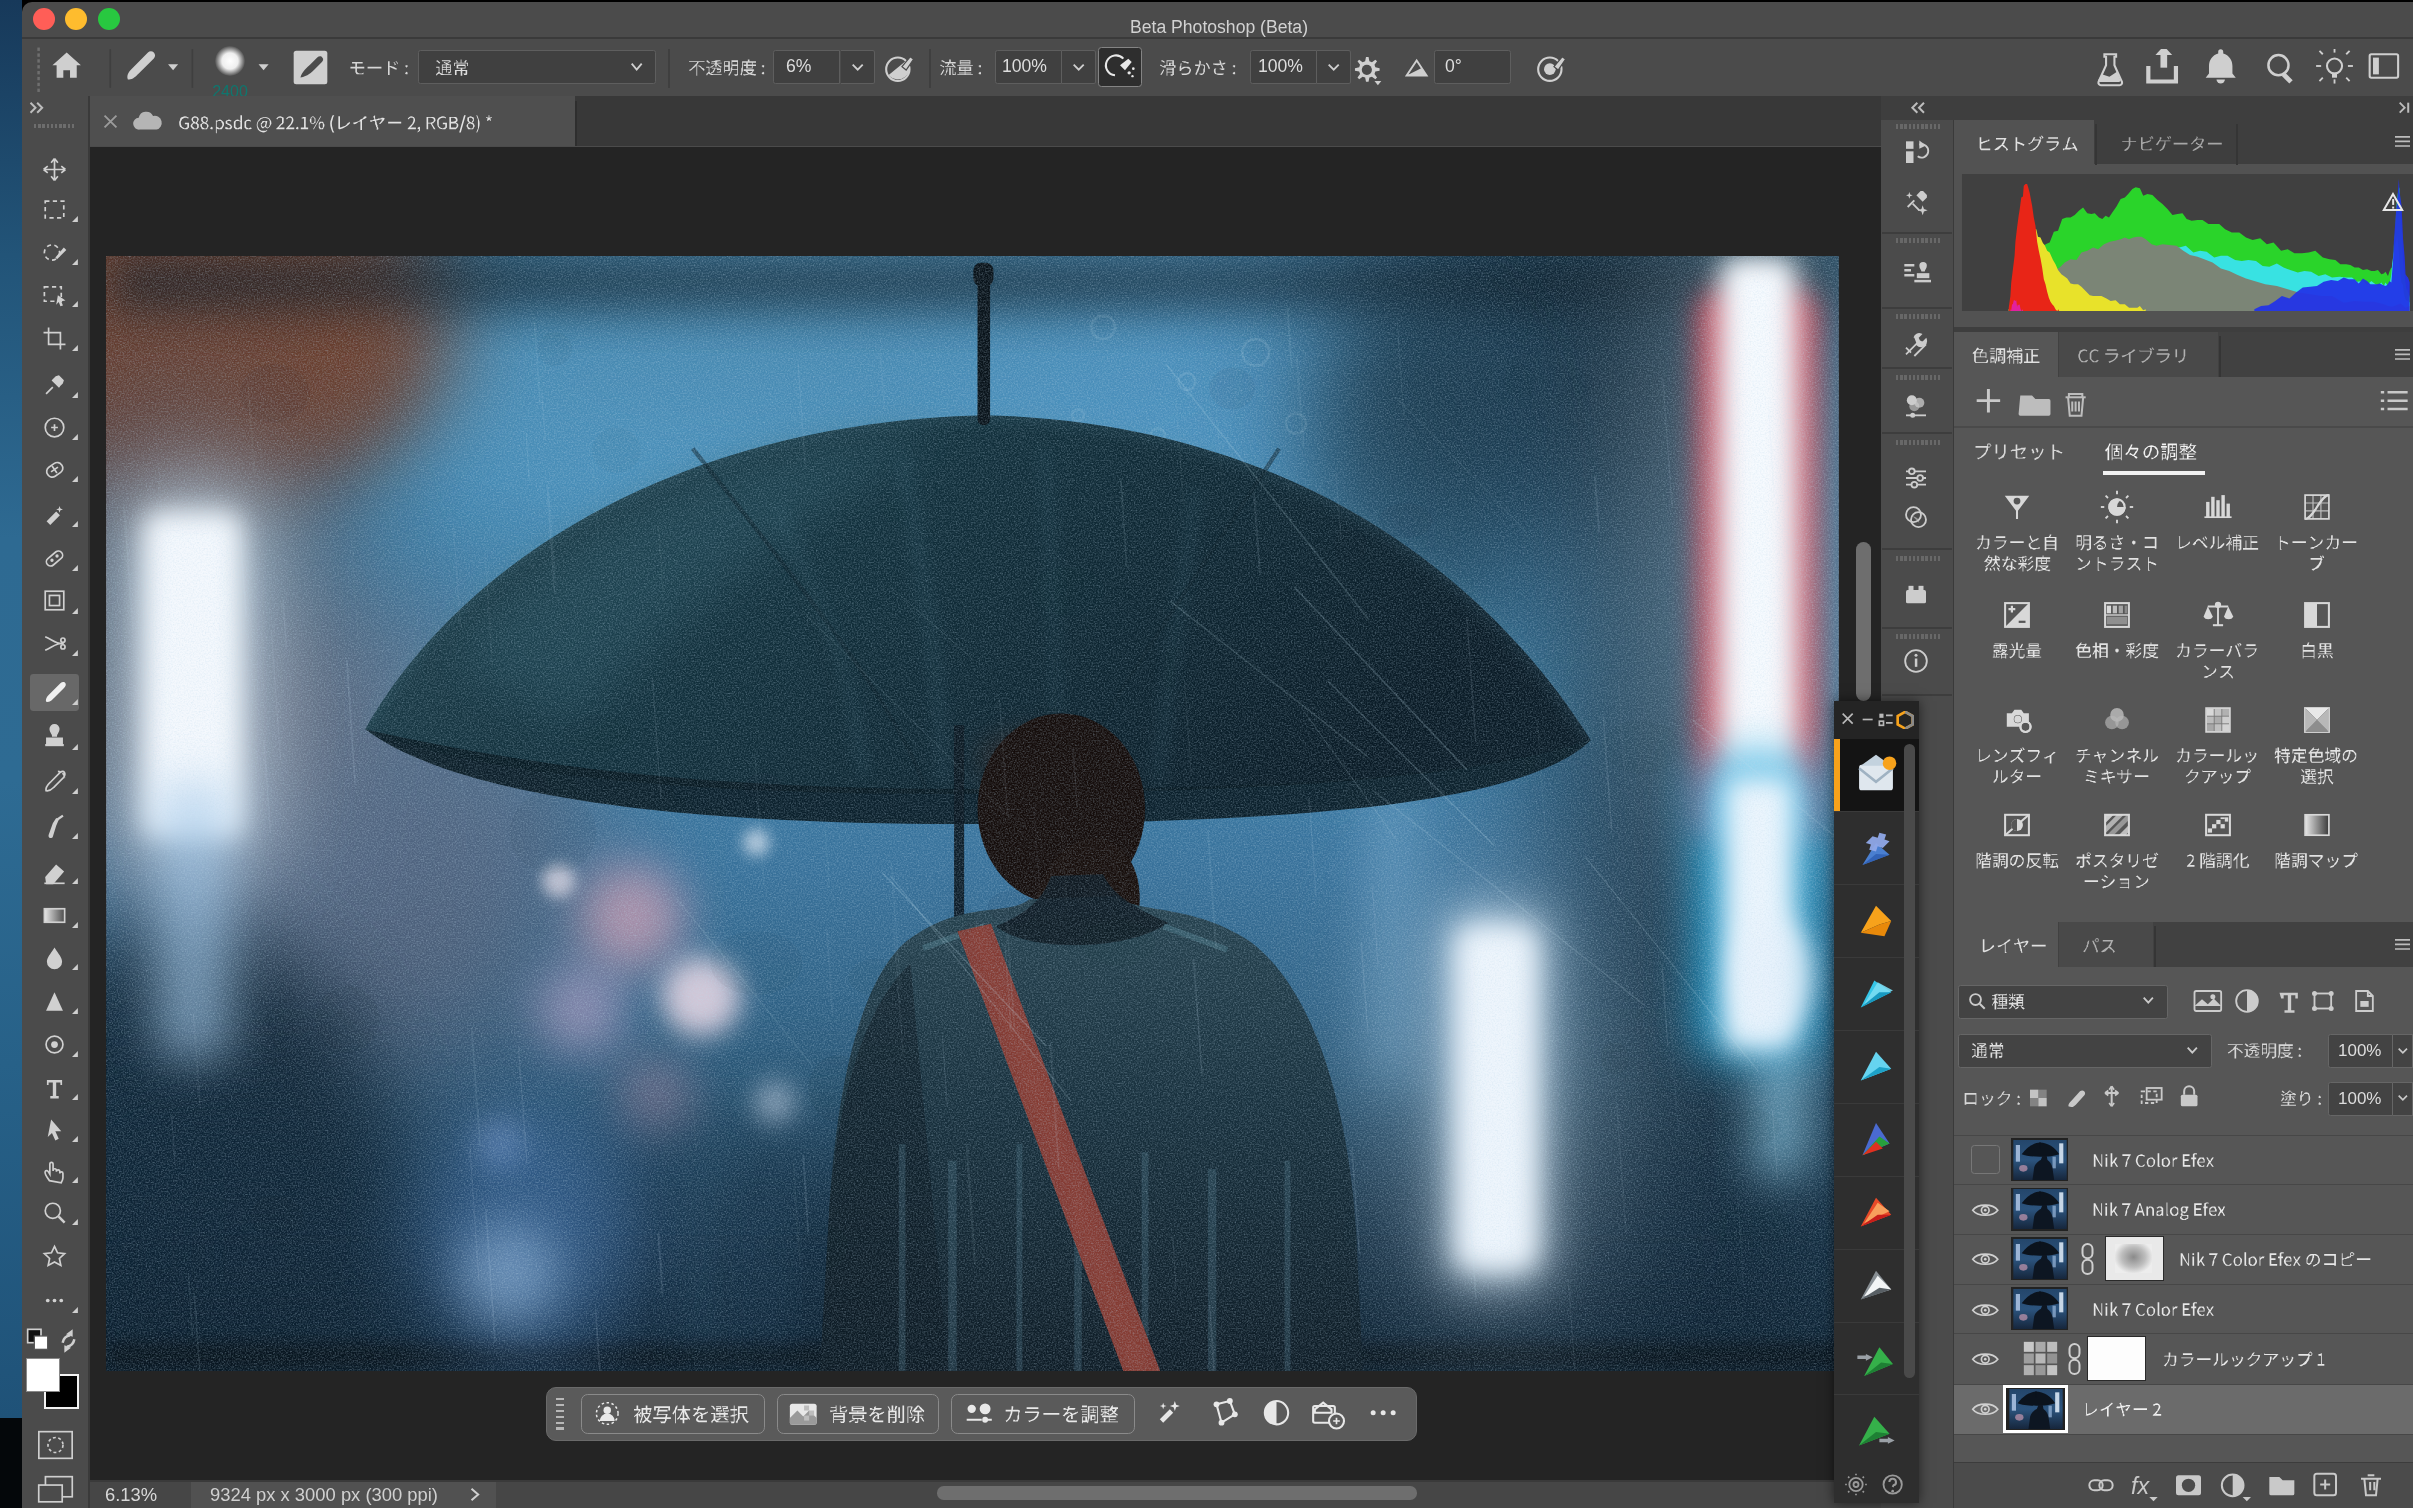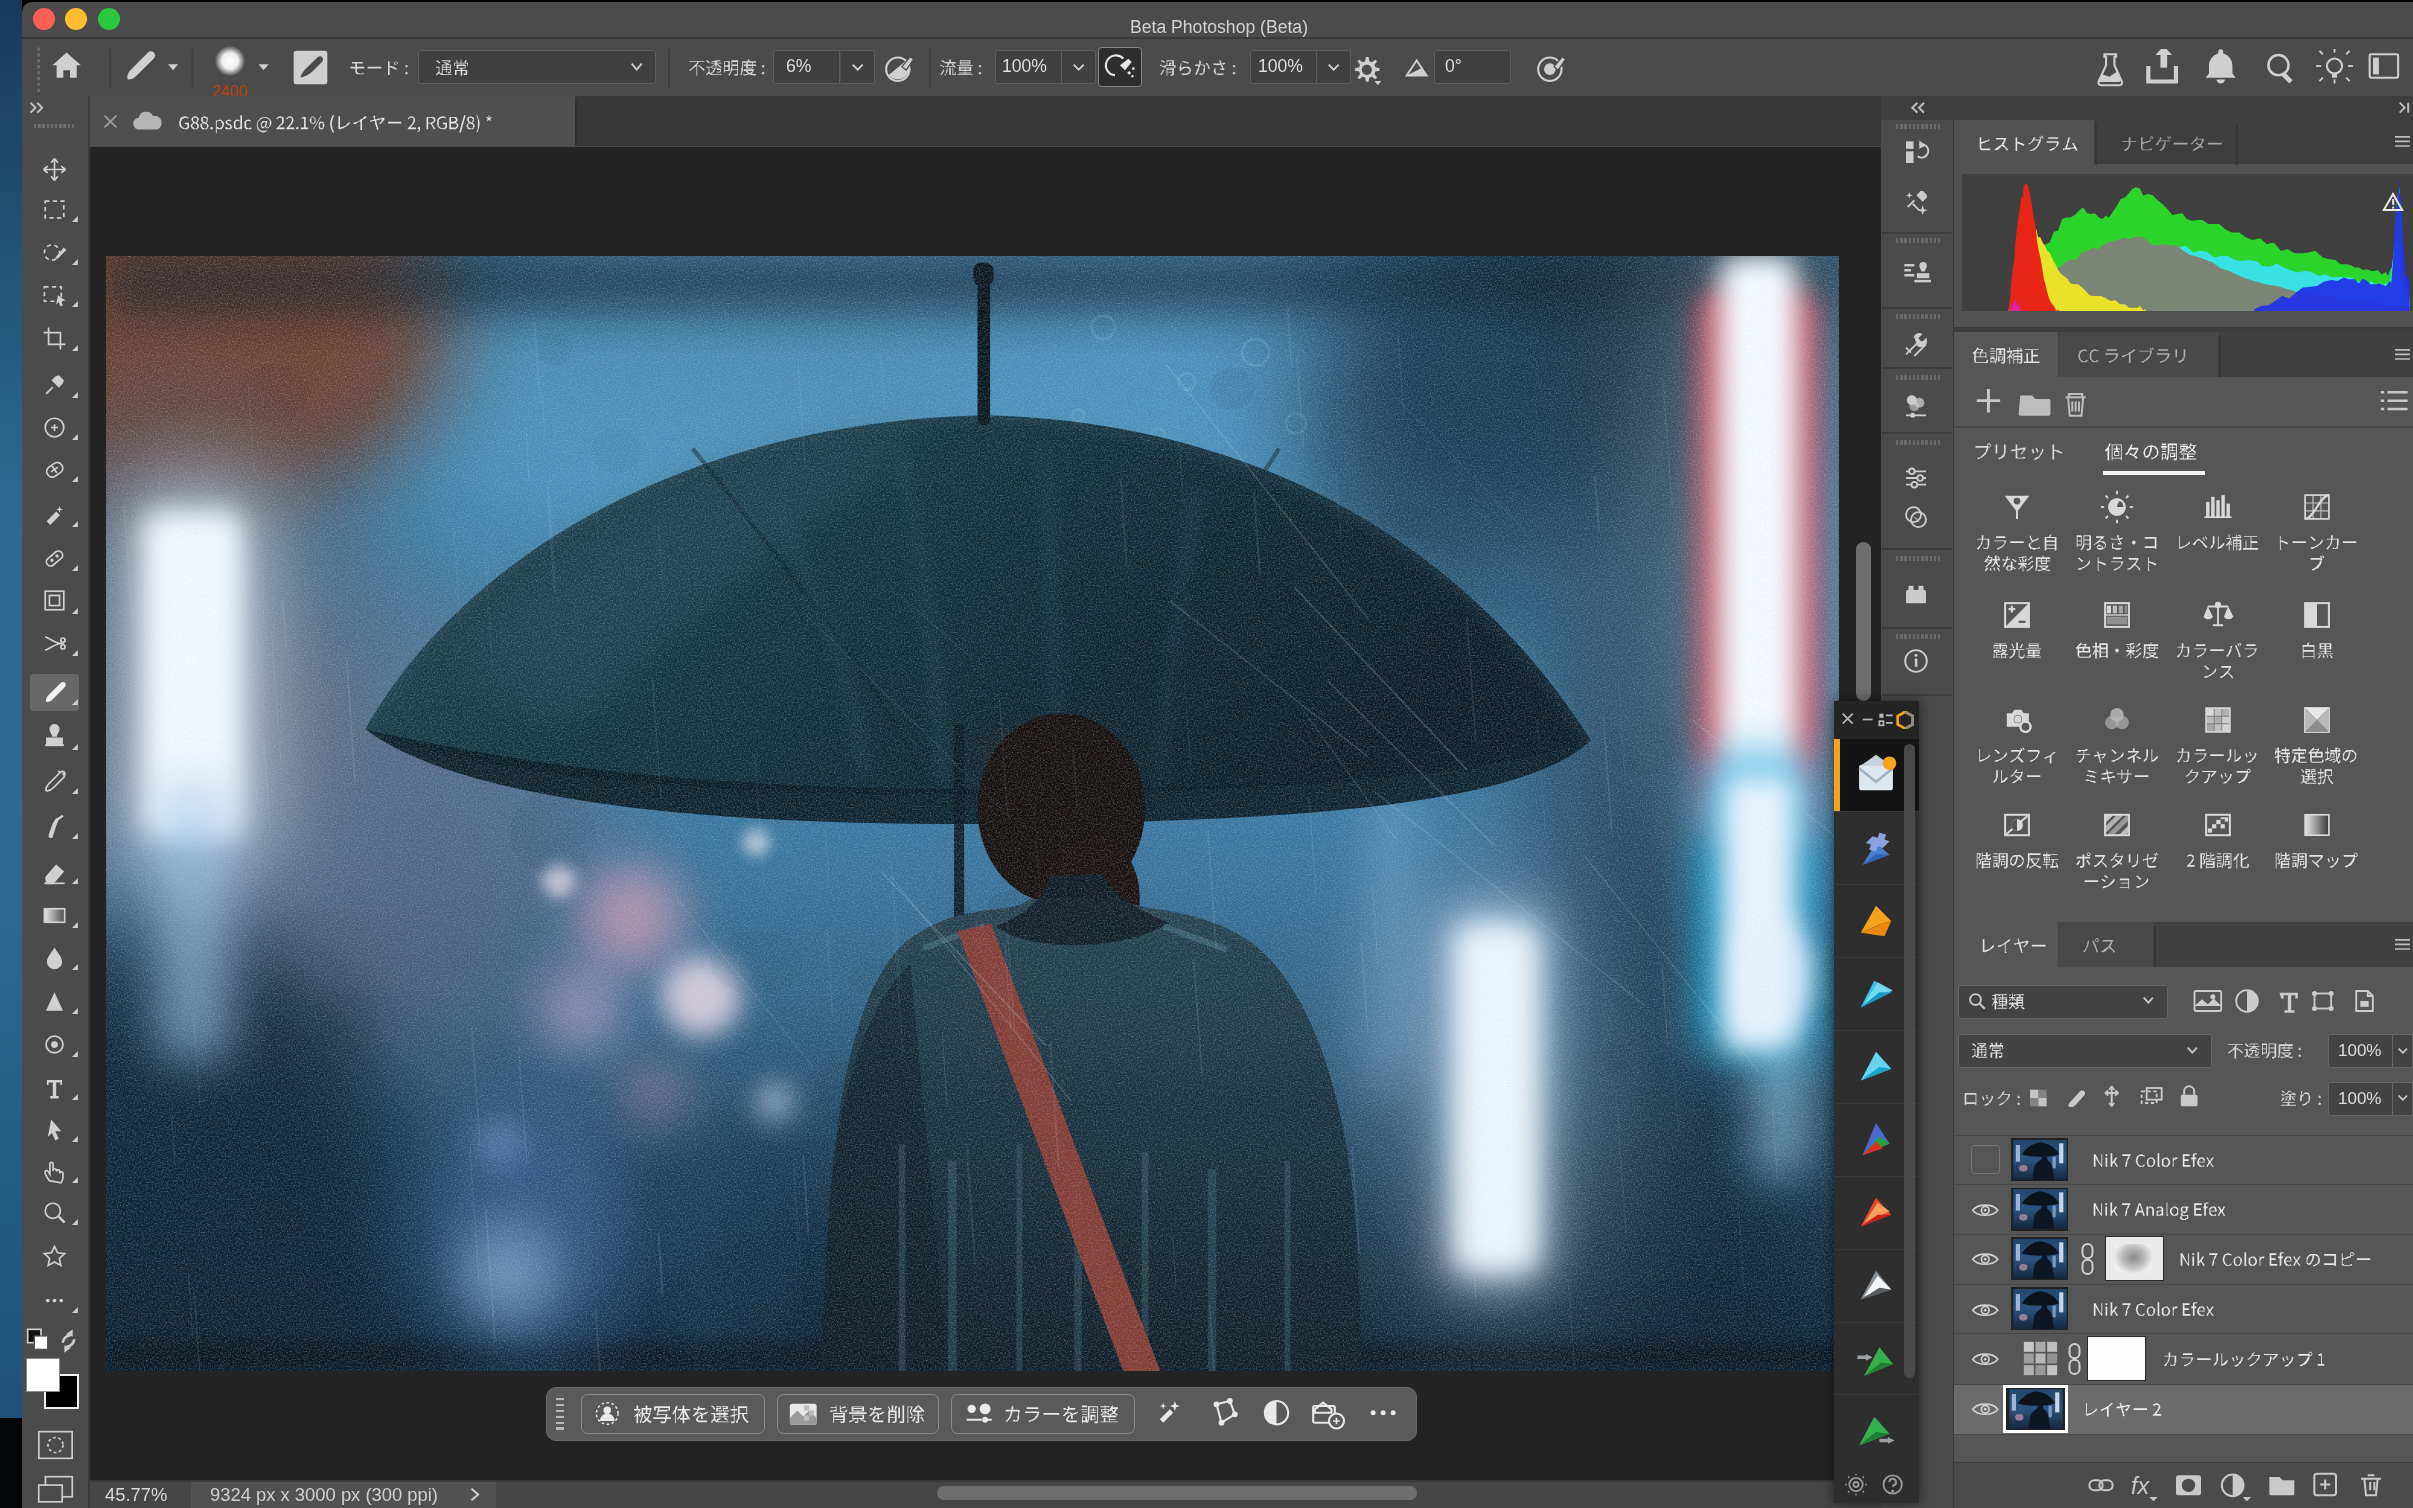--- a/index.html
+++ b/index.html
@@ -27,21 +27,21 @@
       <rect x="44" y="105" width="3" height="4"></rect>
     </g>
     <path d="M79 62 L96 77 L91 77 L91 92 L83 92 L83 83 L75 83 L75 92 L67 92 L67 77 L62 77 Z" fill="#cfcfcf"></path>
     <rect x="130" y="58" width="2" height="46" fill="#3f3f3f"></rect>
     <path d="M152 94 C150 88 154 84 158 80 L176 62 C178 60 181 60 183 62 C185 64 185 67 183 69 L165 87 C161 91 157 95 152 94 Z" fill="#cfcfcf"></path>
     <path d="M200 76 l12 0 l-6 7 z" fill="#cfcfcf"></path>
     <rect x="228" y="58" width="2" height="46" fill="#3f3f3f"></rect>
     <path d="M308 76 l12 0 l-6 7 z" fill="#cfcfcf"></path>
   </svg>
 <div class="ab" style="left:215px;top:46px;width:30px;height:30px;border-radius:50%;background:radial-gradient(circle,#ffffff 0%,#efefef 38%,rgba(130,130,130,0) 72%)"></div>
-<div class="ab lt" style="left:230px;top:84px;font-size:16px;color:#c2410c;font-weight:400;transform:translateX(-50%);transform-origin:left center;">2400</div>
+<div class="ab lt" style="left:230px;top:84px;font-size:16px;color:#0f766e;font-weight:400;transform:translateX(-50%);transform-origin:left center;">2400</div>
 <svg class="ab" style="left:292px;top:49px" width="37" height="37" viewBox="0 0 44 44">
     <rect x="2" y="2" width="40" height="40" rx="3" fill="#cfcfcf"></rect>
     <path d="M10 34 C12 26 18 22 22 18 L30 10 C32 8 35 8 36 10 C38 12 37 14 35 16 L27 24 C23 28 19 32 10 34 Z" fill="#4b4b4b"></path>
   </svg>
 <svg class="ab" style="left:348px;top:56px" width="62" height="24" viewBox="0 -22.3 74 29.4">
     <path d="M4 -15Q4 -15 5 -15Q5 -15 6 -15Q6 -15 7 -15Q8 -15 9 -15Q10 -15 11 -15Q12 -15 13 -15Q14 -15 15 -15Q15 -15 16 -15Q16 -15 17 -15Q17 -15 17 -15V-13Q17 -13 17 -13Q16 -13 16 -13Q15 -13 14 -13Q14 -13 13 -13Q12 -13 11 -13Q9 -13 8 -13Q7 -13 7 -13Q6 -13 6 -13Q5 -13 5 -13Q4 -13 4 -13ZM10 -8Q10 -8 10 -7Q10 -6 10 -5Q10 -5 10 -4Q10 -3 10 -3Q10 -2 11 -2Q11 -1 13 -1Q14 -1 16 -1Q17 -1 18 -2L18 0Q17 0 17 0Q16 0 15 0Q14 0 13 0Q11 0 10 -0Q9 -0 9 -1Q8 -2 8 -3Q8 -3 8 -4Q8 -5 8 -5Q8 -6 8 -7Q8 -8 8 -8Q8 -8 8 -9Q8 -10 8 -10Q8 -11 8 -12Q8 -12 8 -13Q8 -14 8 -14L10 -14Q10 -14 10 -13Q10 -12 10 -12Q10 -11 10 -10Q10 -9 10 -9Q10 -8 10 -8ZM2 -9Q3 -9 3 -9Q4 -9 4 -9Q5 -9 6 -9Q6 -9 7 -9Q8 -9 10 -9Q11 -9 12 -9Q13 -9 14 -9Q16 -9 16 -9Q17 -9 17 -9Q18 -9 18 -9Q18 -9 18 -9Q19 -9 19 -9L19 -7Q19 -7 18 -7Q18 -7 17 -7Q17 -7 16 -7Q16 -7 14 -7Q13 -7 12 -7Q11 -7 10 -7Q8 -7 7 -7Q6 -7 6 -7Q5 -7 4 -7Q4 -7 3 -7Q3 -7 2 -7Z M23 -9Q23 -9 24 -9Q24 -9 25 -9Q25 -9 26 -9Q26 -9 27 -9Q28 -9 29 -9Q30 -9 31 -9Q32 -9 33 -9Q34 -9 35 -9Q36 -9 37 -9Q37 -9 38 -9Q38 -9 39 -9Q39 -9 40 -9V-7Q40 -7 39 -7Q38 -7 38 -7Q37 -7 37 -7Q36 -7 35 -7Q34 -7 33 -7Q32 -7 31 -7Q30 -7 29 -7Q28 -7 27 -7Q26 -7 26 -7Q25 -7 24 -7Q24 -7 23 -7Z M56 -15Q56 -15 56 -14Q57 -14 57 -13Q57 -12 58 -12L56 -11Q56 -12 56 -13Q56 -13 55 -14Q55 -14 55 -15ZM58 -16Q59 -16 59 -15Q59 -15 60 -14Q60 -14 60 -13L59 -12Q59 -13 59 -14Q58 -14 58 -15Q58 -15 57 -16ZM48 -2Q48 -2 48 -3Q48 -4 48 -5Q48 -6 48 -7Q48 -9 48 -10Q48 -11 48 -12Q48 -13 48 -14Q48 -14 48 -15Q48 -15 48 -16H50Q50 -16 50 -15Q50 -14 50 -14Q50 -13 50 -12Q50 -11 50 -9Q50 -8 50 -7Q50 -6 50 -4Q50 -3 50 -3Q50 -2 50 -2Q50 -1 50 -1Q50 -0 50 0Q50 1 50 1H48Q48 0 48 -0Q48 -1 48 -2ZM50 -10Q51 -10 52 -10Q53 -9 55 -9Q56 -8 57 -8Q58 -7 59 -7L58 -5Q58 -6 56 -6Q55 -7 54 -7Q53 -8 52 -8Q51 -8 50 -9Z M71 -8Q70 -8 70 -9Q69 -9 69 -10Q69 -10 70 -11Q70 -11 71 -11Q71 -11 72 -11Q72 -10 72 -10Q72 -9 72 -9Q71 -8 71 -8ZM71 0Q70 0 70 -0Q69 -1 69 -1Q69 -2 70 -2Q70 -3 71 -3Q71 -3 72 -2Q72 -2 72 -1Q72 -1 72 -0Q71 0 71 0Z" fill="#d6d6d6"></path>
   </svg>
 <div class="ab" style="left:418px;top:50px;width:238px;height:34px;background:#404040;border:0.8px solid #5e5e5e;border-radius:2.5px"></div>
 <svg class="ab" style="left:435px;top:56px" width="35" height="24" viewBox="0 -22.3 42 29.4">
     <path d="M5 -9V-2H4V-8H1V-9ZM5 -3Q6 -1 8 -1Q9 -0 11 -0Q12 -0 13 -0Q14 -0 16 -0Q17 -0 18 -0Q19 -0 20 -0Q20 -0 20 0Q20 0 20 1Q20 1 20 1Q19 1 18 1Q17 1 15 1Q14 1 13 1Q12 1 11 1Q9 1 7 1Q6 0 5 -1Q4 -1 3 0Q2 1 1 2L1 -0Q1 -1 2 -1Q3 -2 4 -3ZM1 -16 2 -17Q3 -17 4 -16Q4 -16 5 -15Q6 -14 6 -14L5 -13Q4 -13 4 -14Q3 -14 3 -15Q2 -16 1 -16ZM10 -14 11 -15Q12 -15 13 -14Q14 -14 15 -13Q16 -13 17 -12L16 -11Q15 -12 14 -12Q13 -13 12 -13Q11 -14 10 -14ZM8 -12H18V-11H9V-1H8ZM18 -12H19V-3Q19 -2 19 -2Q19 -2 19 -2Q18 -2 17 -1Q17 -1 16 -1Q16 -2 16 -2Q15 -2 15 -3Q16 -3 17 -3Q17 -3 17 -3Q18 -3 18 -3Q18 -3 18 -3ZM8 -17H18V-16H8ZM8 -9H18V-8H8ZM8 -6H18V-5H8ZM13 -12H14V-2H13ZM18 -17H18L18 -17L19 -16Q19 -15 18 -15Q17 -14 16 -14Q15 -13 14 -13Q14 -13 13 -13Q13 -13 13 -14Q14 -14 15 -14Q16 -15 16 -15Q17 -16 18 -16Z M31 -7H33V2H31ZM28 -10V-8H36V-10ZM26 -12H37V-7H26ZM24 -5H38V-4H26V1H24ZM37 -5H39V-1Q39 -0 39 0Q39 0 38 1Q38 1 37 1Q36 1 35 1Q35 1 35 0Q35 -0 34 -1Q35 -1 36 -1Q36 -1 36 -1Q37 -1 37 -1Q37 -1 37 -1Q37 -1 37 -1ZM31 -18H32V-14H31ZM23 -14H40V-10H39V-13H24V-10H23ZM25 -17 26 -17Q26 -17 27 -16Q27 -16 28 -15L26 -14Q26 -15 26 -16Q25 -16 25 -17ZM37 -17 39 -17Q38 -16 38 -16Q37 -15 37 -14L35 -15Q36 -15 36 -16Q36 -16 37 -17Q37 -17 37 -17Z" fill="#dddddd"></path>
@@ -669,21 +669,21 @@
     <rect x="194" y="12" width="26" height="20" rx="2" fill="none" stroke="#e8e8e8" stroke-width="2.5"></rect>
     <circle cx="222" cy="30" r="9" fill="#5a5a5a" stroke="#e8e8e8" stroke-width="2.5"></circle>
     <path d="M222 26 v8 M218 30 h8" stroke="#e8e8e8" stroke-width="2"></path>
     <circle cx="266" cy="20" r="3"></circle>
     <circle cx="278" cy="20" r="3"></circle>
     <circle cx="290" cy="20" r="3"></circle>
   </svg>
 <div class="ab" style="left:1856px;top:542px;width:15px;height:159px;background:#6e6e6e;border-radius:7.5px"></div>
 <div class="ab" style="left:90px;top:1482px;width:1792px;height:27px;background:#464646;"></div>
 <div class="ab" style="left:90px;top:1480px;width:1792px;height:1.7px;background:#3a3a3a;"></div>
-<div class="ab lt" style="left:105px;top:1495px;font-size:18.4px;color:#d8d8d8;font-weight:400;transform-origin:left center;">45.77%</div>
+<div class="ab lt" style="left:105px;top:1495px;font-size:18.4px;color:#d8d8d8;font-weight:400;transform-origin:left center;">6.13%</div>
 <div class="ab" style="left:191px;top:1482px;width:305px;height:27px;background:#515151;"></div>
 <div class="ab lt" style="left:210px;top:1495px;font-size:18.4px;color:#d0d0d0;font-weight:400;transform-origin:left center;">9324 px x 3000 px (300 ppi)</div>
 <svg class="ab" style="left:469px;top:1487px" width="11.7" height="15" viewBox="0 0 14 18">
     <path d="M3 2 l8 7 -8 7" stroke="#cfcfcf" stroke-width="2.4" fill="none"></path>
   </svg>
 <div class="ab" style="left:937px;top:1486px;width:480px;height:14.2px;background:#6e6e6e;border-radius:6.7px"></div>
 <div class="ab" style="left:1881px;top:96px;width:532px;height:1412px;background:#4b4b4b;"></div>
 <div class="ab" style="left:1881px;top:96px;width:532px;height:23.5px;background:#3e3e3e;"></div>
 <svg class="ab" style="left:1909px;top:101px" width="20" height="13.4" viewBox="0 0 24 16">
     <path d="M10 2 l-6 6 6 6 M18 2 l-6 6 6 6" stroke="#bdbdbd" stroke-width="2.4" fill="none"></path>

